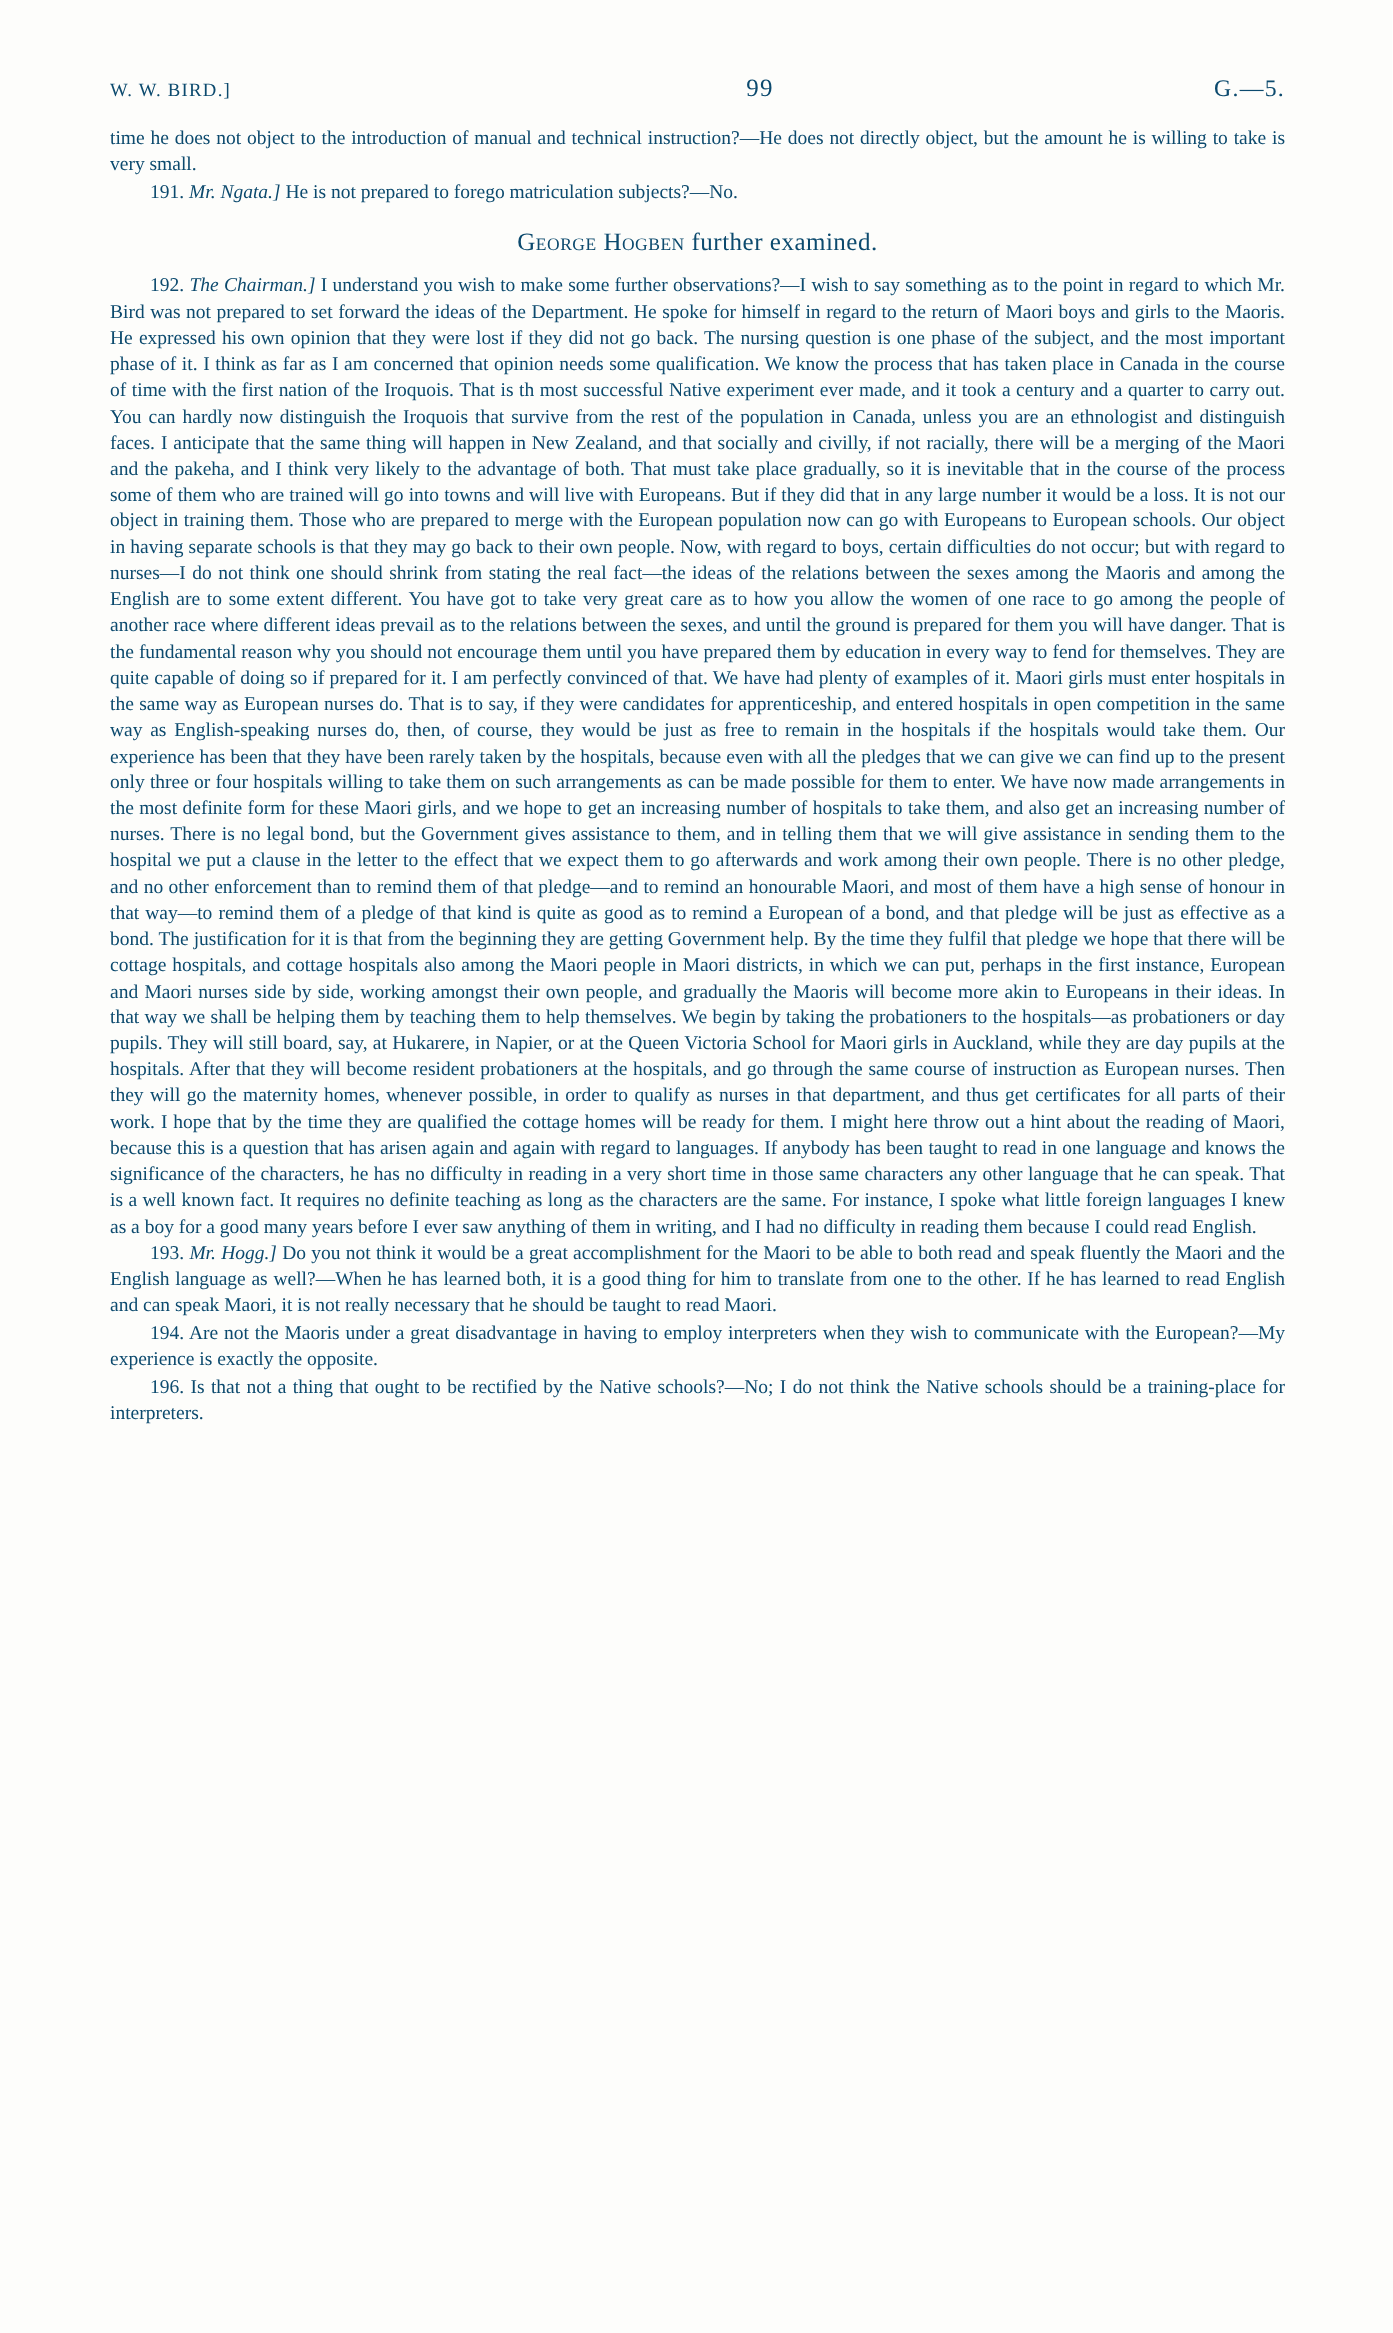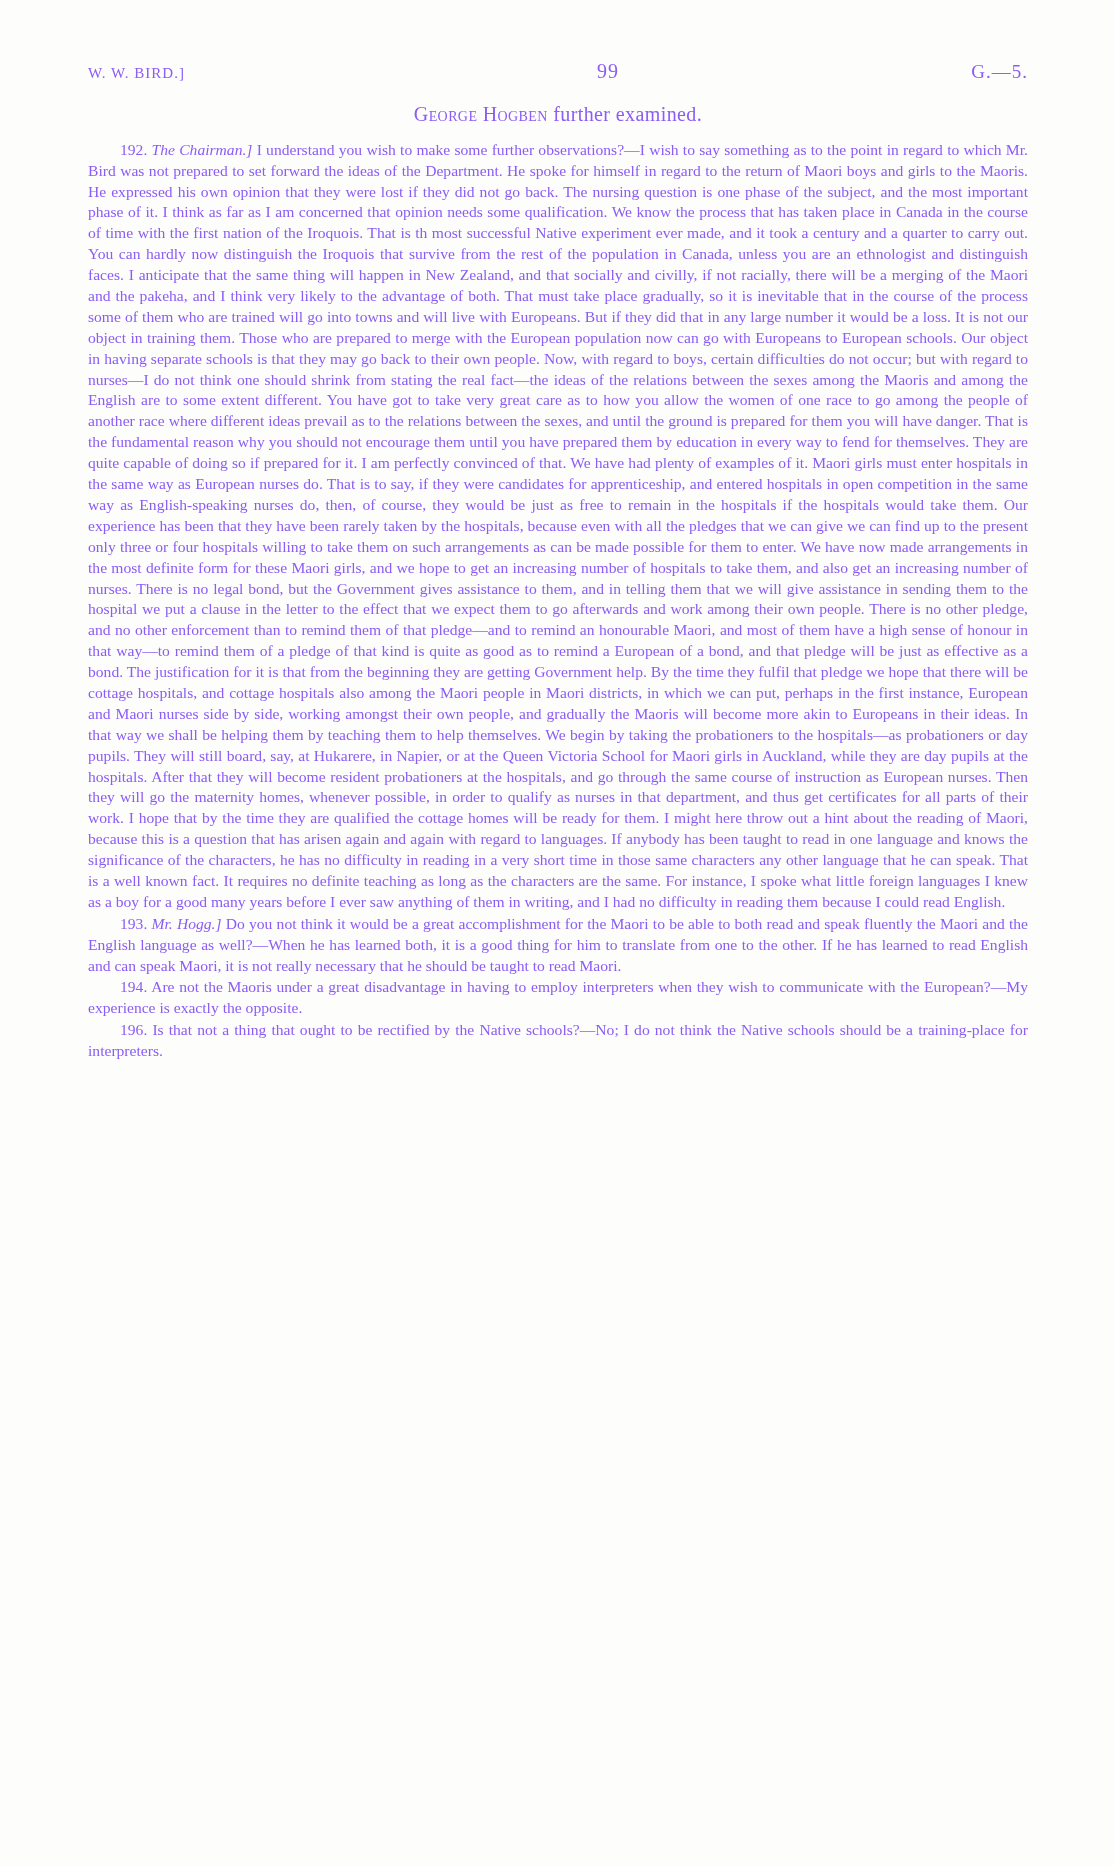--- a/index.html
+++ b/index.html
@@ -6,21 +6,21 @@
     margin: 0;
     padding: 0;
     background: #ffffff;
   }
   .page {
     position: relative;
     width: 1114px;
     height: 1866px;
     background: #fdfdfb;
     font-family: "Liberation Serif", serif;
-    color: #8b5cf6;
+    color: #0c4a6e;
     overflow: hidden;
   }
   .page-inner {
     position: absolute;
     left: 88px;
     top: 60px;
     width: 940px;
   }
   .header-row {
     display: flex;
@@ -83,21 +83,27 @@
   <div class="page-inner">
 
     <div class="header-row">
       <div class="header-left">W. W. BIRD.]</div>
       <div class="header-center">99</div>
       <div class="header-right">G.—5.</div>
     </div>
 
     <div class="body-text">
 
+      <p class="para-block">time he does not object to the introduction of manual and technical instruction?—He does not directly object, but the amount he is willing to take is very small.</p>
 
+      <p class="para-block indent">
+        <span>191.</span>
+        <span class="ital">Mr. Ngata.]</span>
+        <span>He is not prepared to forego matriculation subjects?—No.</span>
+      </p>
 
       <div class="section-head">
         <span class="smallcaps">George Hogben</span><span> further examined.</span>
       </div>
 
       <p class="para-block indent">
         <span>192.</span>
         <span class="ital">The Chairman.]</span>
         <span>I understand you wish to make some further observations?—I wish to say something as to the point in regard to which Mr. Bird was not prepared to set forward the ideas of the Department. He spoke for himself in regard to the return of Maori boys and girls to the Maoris. He expressed his own opinion that they were lost if they did not go back. The nursing question is one phase of the subject, and the most important phase of it. I think as far as I am concerned that opinion needs some qualification. We know the process that has taken place in Canada in the course of time with the first nation of the Iroquois. That is th most successful Native experiment ever made, and it took a century and a quarter to carry out. You can hardly now distinguish the Iroquois that survive from the rest of the population in Canada, unless you are an ethnologist and distinguish faces. I anticipate that the same thing will happen in New Zealand, and that socially and civilly, if not racially, there will be a merging of the Maori and the pakeha, and I think very likely to the advantage of both. That must take place gradually, so it is inevitable that in the course of the process some of them who are trained will go into towns and will live with Europeans. But if they did that in any large number it would be a loss. It is not our object in training them. Those who are prepared to merge with the European population now can go with Europeans to European schools. Our object in having separate schools is that they may go back to their own people. Now, with regard to boys, certain difficulties do not occur; but with regard to nurses—I do not think one should shrink from stating the real fact—the ideas of the relations between the sexes among the Maoris and among the English are to some extent different. You have got to take very great care as to how you allow the women of one race to go among the people of another race where different ideas prevail as to the relations between the sexes, and until the ground is prepared for them you will have danger. That is the fundamental reason why you should not encourage them until you have prepared them by education in every way to fend for themselves. They are quite capable of doing so if prepared for it. I am perfectly convinced of that. We have had plenty of examples of it. Maori girls must enter hospitals in the same way as European nurses do. That is to say, if they were candidates for apprenticeship, and entered hospitals in open competition in the same way as English-speaking nurses do, then, of course, they would be just as free to remain in the hospitals if the hospitals would take them. Our experience has been that they have been rarely taken by the hospitals, because even with all the pledges that we can give we can find up to the present only three or four hospitals willing to take them on such arrangements as can be made possible for them to enter. We have now made arrangements in the most definite form for these Maori girls, and we hope to get an increasing number of hospitals to take them, and also get an increasing number of nurses. There is no legal bond, but the Government gives assistance to them, and in telling them that we will give assistance in sending them to the hospital we put a clause in the letter to the effect that we expect them to go afterwards and work among their own people. There is no other pledge, and no other enforcement than to remind them of that pledge—and to remind an honourable Maori, and most of them have a high sense of honour in that way—to remind them of a pledge of that kind is quite as good as to remind a European of a bond, and that pledge will be just as effective as a bond. The justification for it is that from the beginning they are getting Government help. By the time they fulfil that pledge we hope that there will be cottage hospitals, and cottage hospitals also among the Maori people in Maori districts, in which we can put, perhaps in the first instance, European and Maori nurses side by side, working amongst their own people, and gradually the Maoris will become more akin to Europeans in their ideas. In that way we shall be helping them by teaching them to help themselves. We begin by taking the probationers to the hospitals—as probationers or day pupils. They will still board, say, at Hukarere, in Napier, or at the Queen Victoria School for Maori girls in Auckland, while they are day pupils at the hospitals. After that they will become resident probationers at the hospitals, and go through the same course of instruction as European nurses. Then they will go the maternity homes, whenever possible, in order to qualify as nurses in that department, and thus get certificates for all parts of their work. I hope that by the time they are qualified the cottage homes will be ready for them. I might here throw out a hint about the reading of Maori, because this is a question that has arisen again and again with regard to languages. If anybody has been taught to read in one language and knows the significance of the characters, he has no difficulty in reading in a very short time in those same characters any other language that he can speak. That is a well known fact. It requires no definite teaching as long as the characters are the same. For instance, I spoke what little foreign languages I knew as a boy for a good many years before I ever saw anything of them in writing, and I had no difficulty in reading them because I could read English.</span>
       </p>

